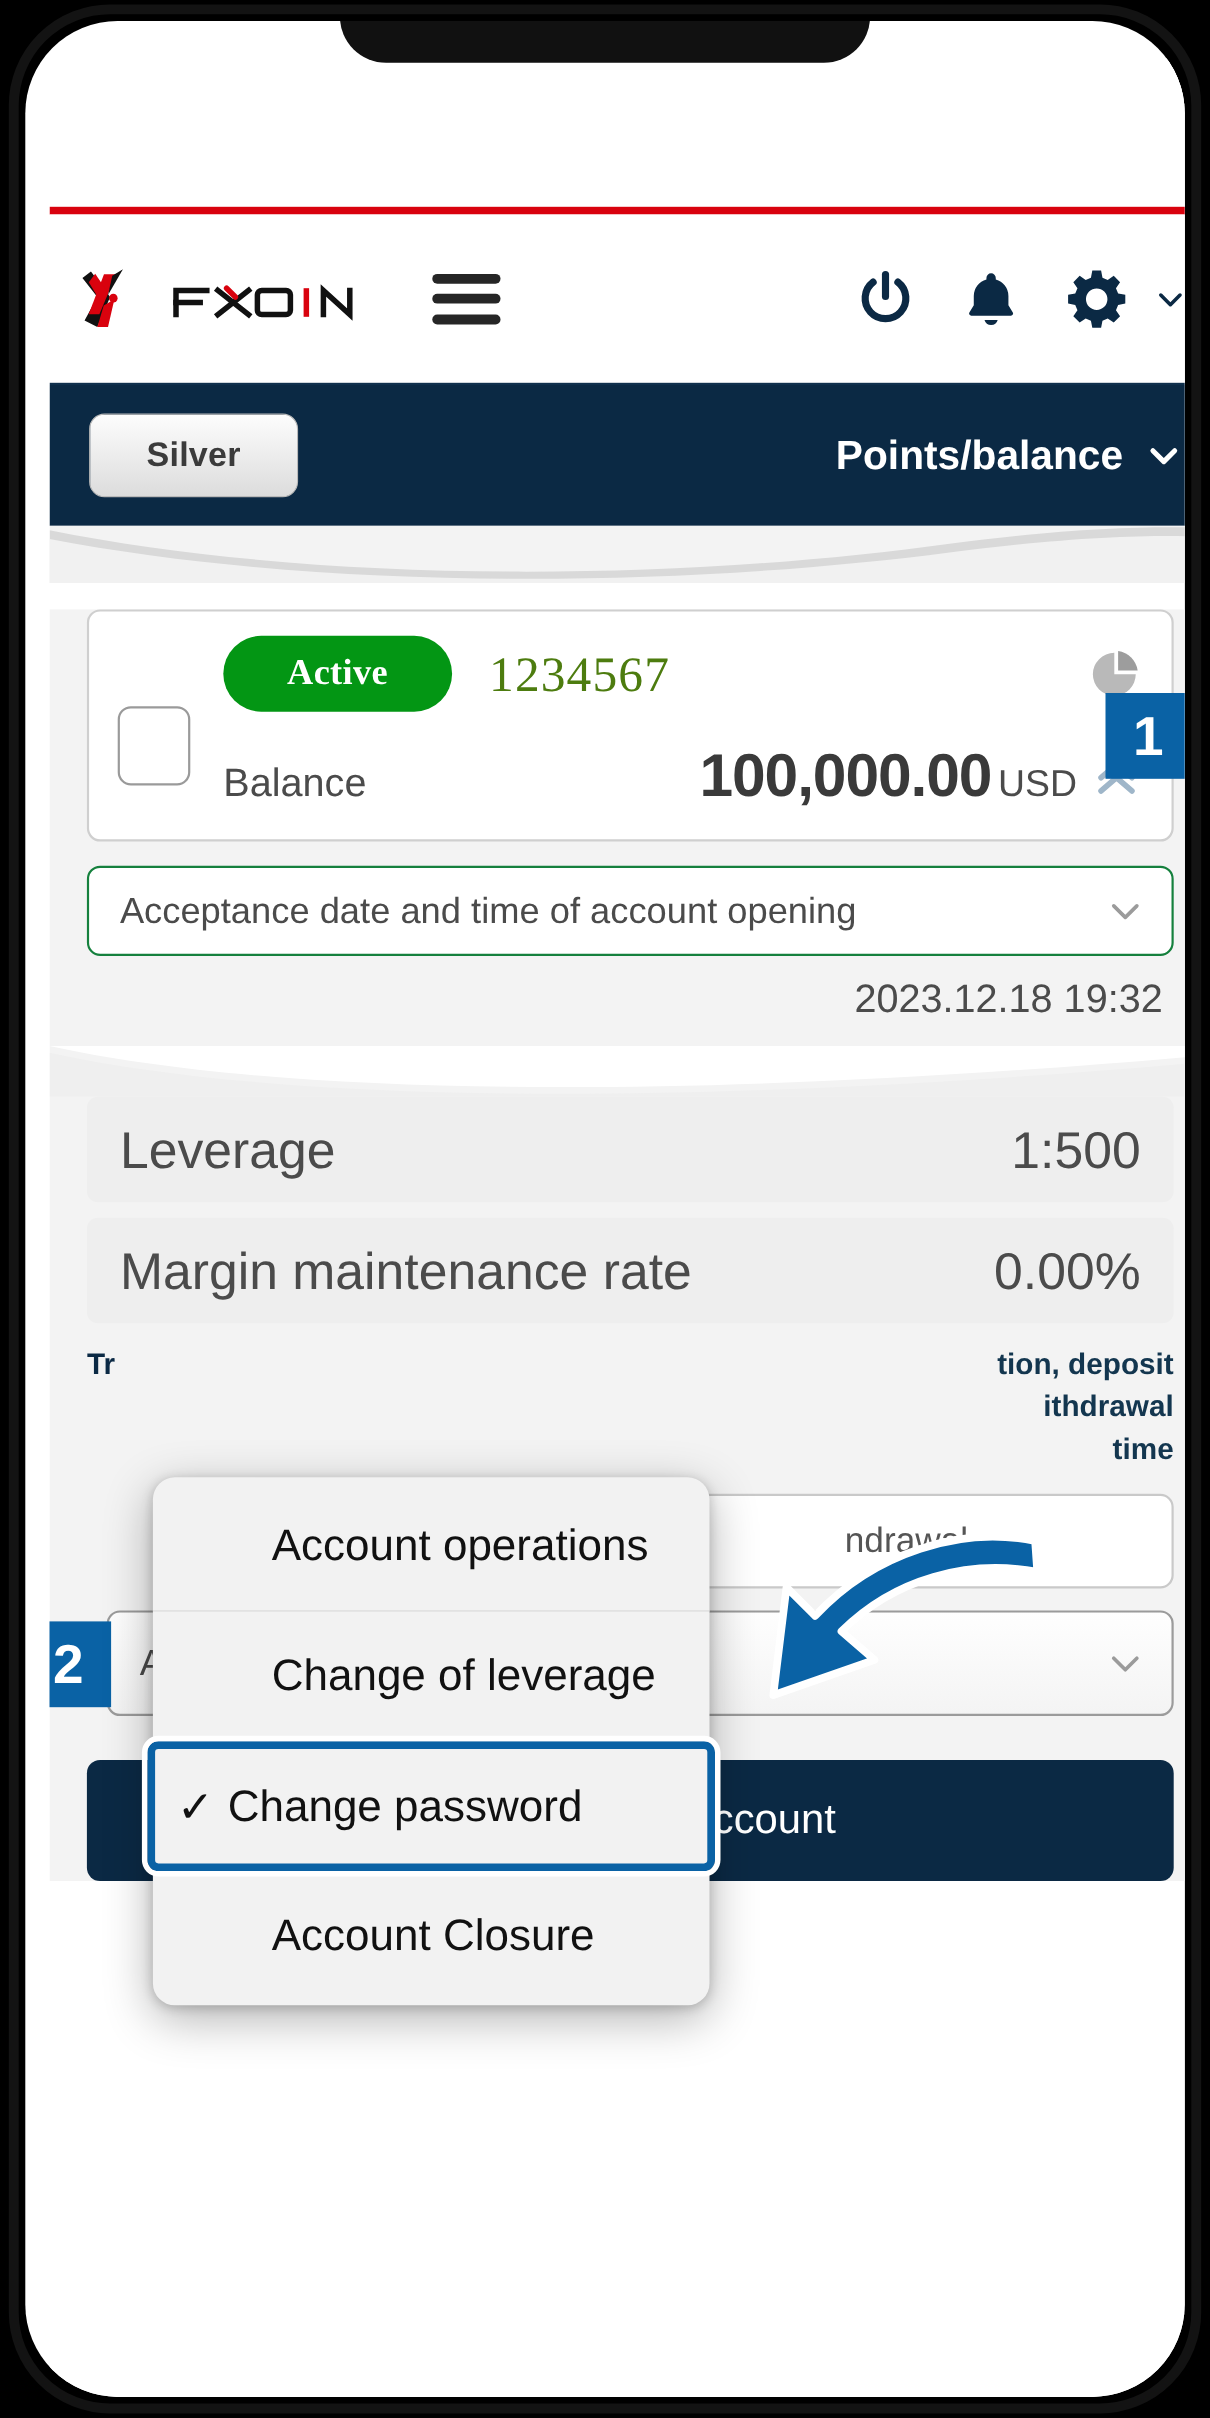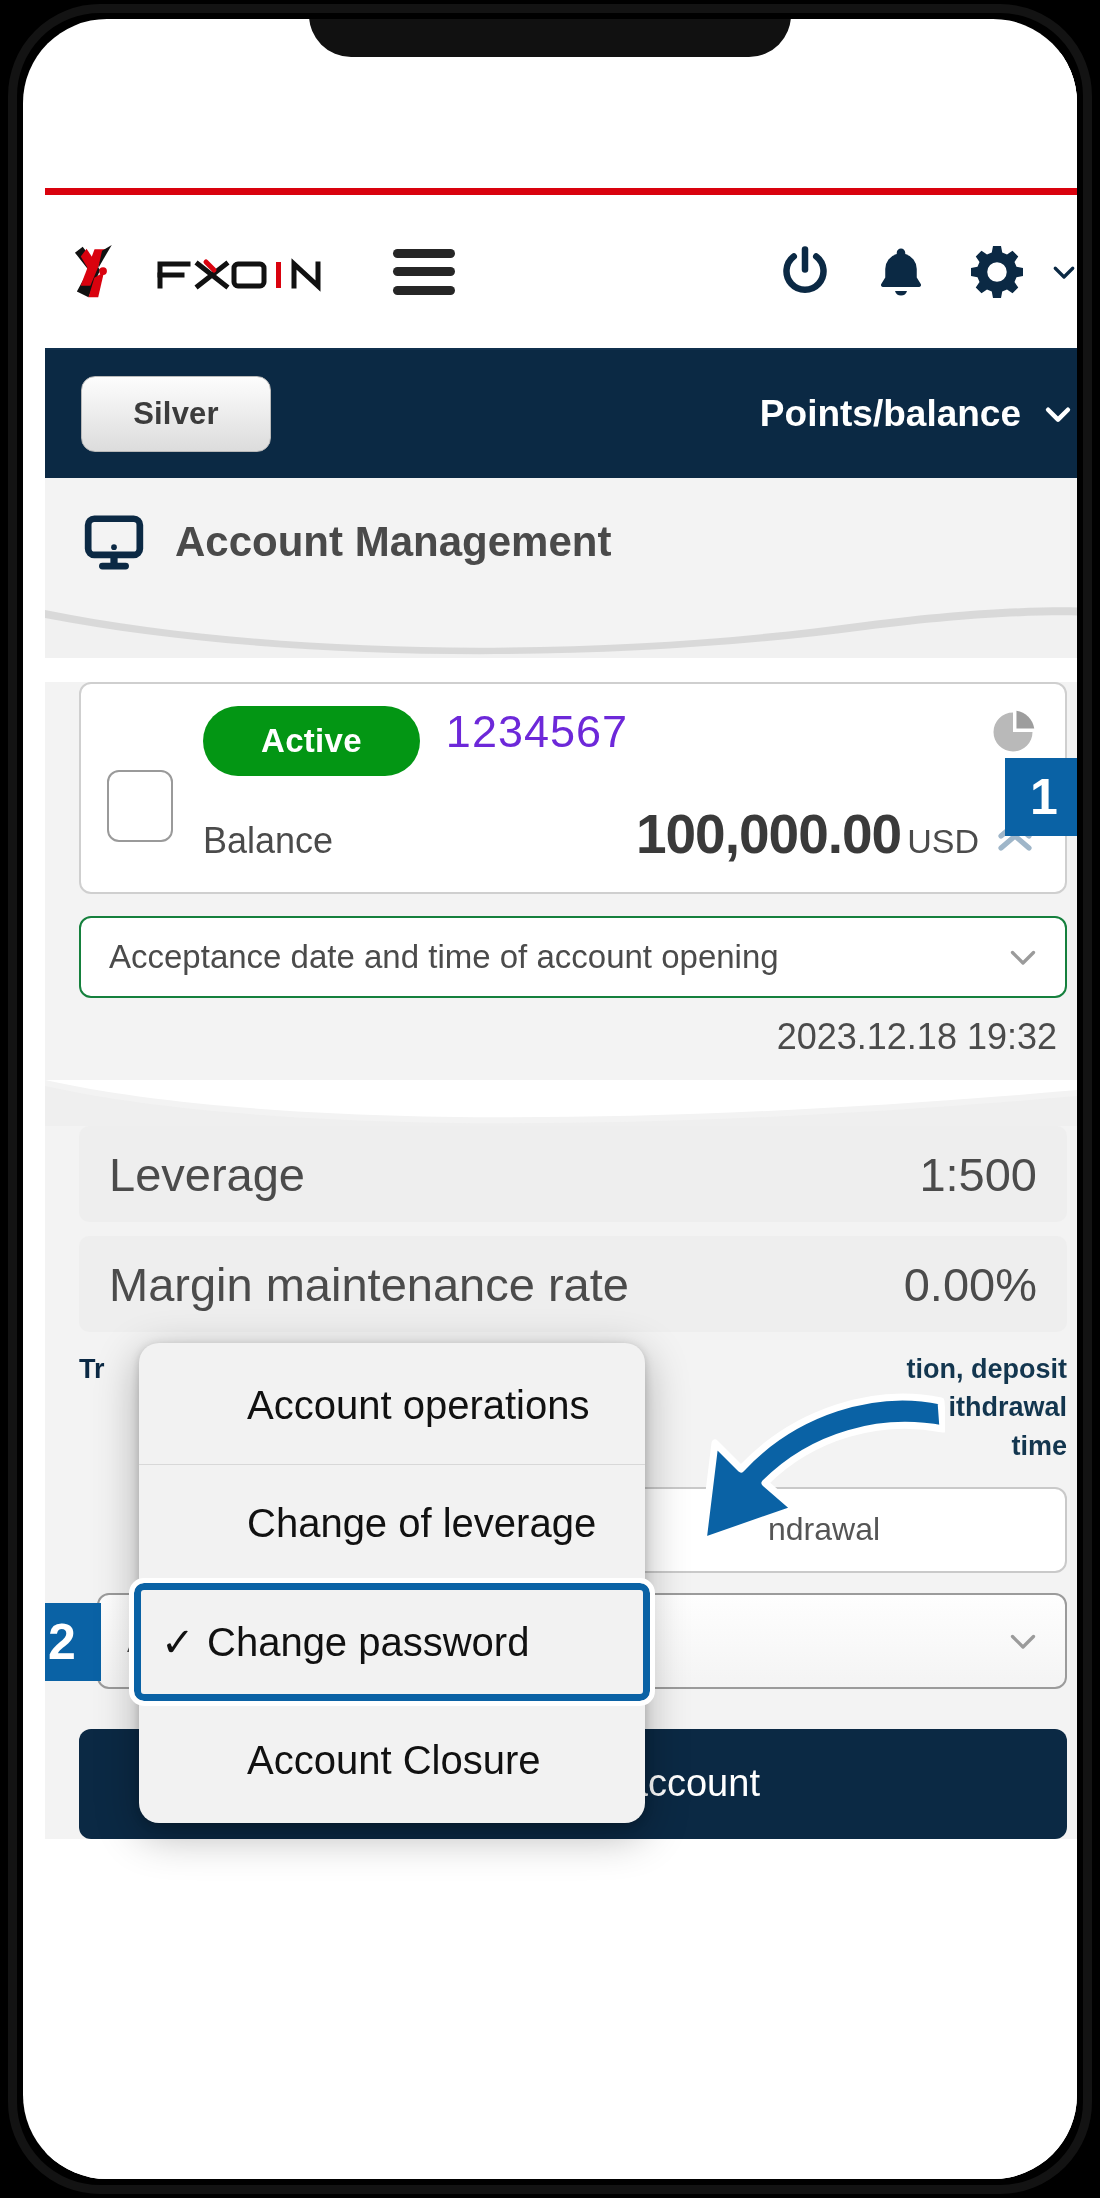--- a/index.html
+++ b/index.html
@@ -126,21 +126,21 @@
   
   #account-card {
     margin: 24px 34px 0 34px;
     background: #fff;
     border: 2px solid #cfcfcf;
     border-radius: 12px;
     padding: 22px 26px 26px 26px;
     position: relative;
   }
   #acct-row-top {
-    display: flex; align-items: flex-start; gap: 26px;
+    display: flex; align-items: center;  font-family: Liberation Serif, serif;
   }
   #acct-checkbox {
     width: 66px; height: 72px;
     border: 2px solid #9a9a9a;
     border-radius: 12px;
     background: #fff;
     flex: none;
     align-self: center;
     position: absolute;
     left: 26px; top: 86px;
@@ -148,21 +148,21 @@
   #status-pill {
     margin-left: 96px;
     background: #039614;
     color: #fff;
     font-weight: bold;
     font-size: 33px;
     border-radius: 40px;
     padding: 16px 58px;
     letter-spacing: .3px;
   }
-  #acct-number { font-size: 45px; color: #6d28d9; letter-spacing: 1px; }
+  #acct-number { font-size: 45px; color: #4d7c0f; margin-left: 34px; letter-spacing: 1px; }
   #pie-icon { width: 52px; height: 52px; margin-left: auto; }
 
   #acct-row-bottom {
     display: flex; align-items: baseline; gap: 6px;
     margin-top: 26px; padding-left: 96px;
   }
   #balance-label { font-size: 36px; color: #4b4b4b; }
   #balance-value {
     font-size: 55px; font-weight: bold; color: #3a3a3a;
     margin-left: auto; letter-spacing: -1px;
@@ -382,29 +382,20 @@
         <div id="subbar">
           <div id="tier-badge">Silver</div>
           <div id="points-balance">
             <span>Points/balance</span>
             <svg id="points-caret" viewBox="0 0 24 24">
               <path d="M5 9 L12 16 L19 9" stroke="#ffffff" stroke-width="3.2" fill="none" stroke-linecap="round" stroke-linejoin="round"></path>
             </svg>
           </div>
         </div>
 
-        <div id="title-band">
-          <svg id="monitor-icon" viewBox="0 0 24 24">
-            <rect x="2" y="3" width="20" height="14" rx="2.4" fill="none" stroke="#0b2944" stroke-width="2.6"></rect>
-            <rect x="10.6" y="16.4" width="2.8" height="4" fill="#0b2944"></rect>
-            <rect x="6.2" y="20" width="11.6" height="2.6" rx="1.3" fill="#0b2944"></rect>
-            <circle cx="12" cy="14" r="1.1" fill="#0b2944"></circle>
-          </svg>
-          <div id="page-title">Account Management</div>
-        </div>
 
         <svg class="wave" viewBox="0 0 1056 52" preserveAspectRatio="none" style="height:52px;background:#f3f3f3">
           <path d="M0 4 C 240 52, 560 52, 820 16 C 930 2, 1000 0, 1056 2 L1056 52 L0 52 Z" fill="#d9d9d9"></path>
           <path d="M0 12 C 240 58, 560 58, 820 24 C 930 10, 1000 8, 1056 10 L1056 52 L0 52 Z" fill="#f1f1f1"></path>
         </svg>
 
         <div id="body-scroll">
 
           <div id="account-card">
             <div id="acct-checkbox"></div>

